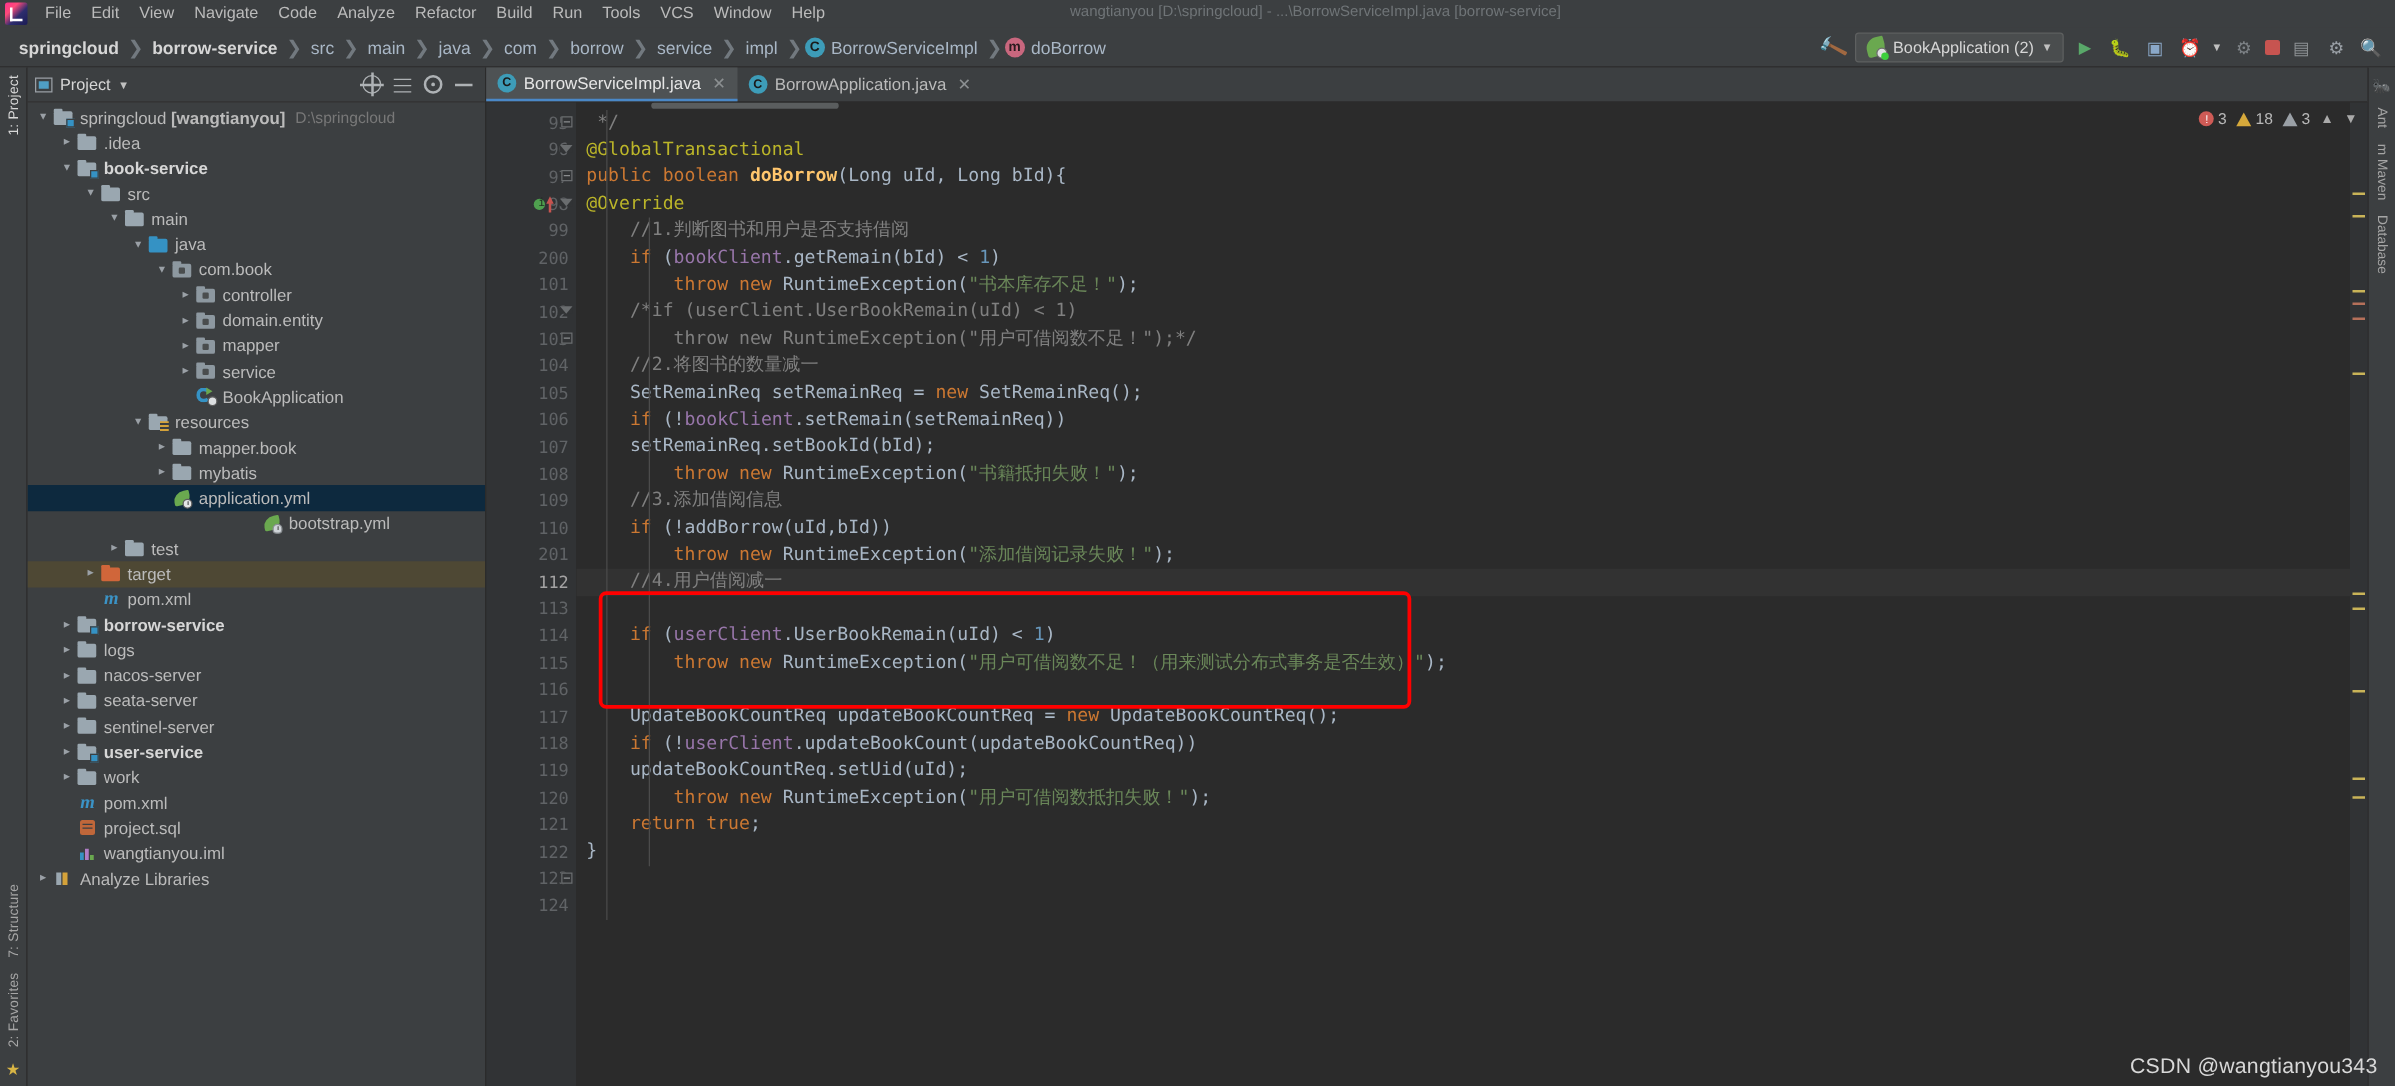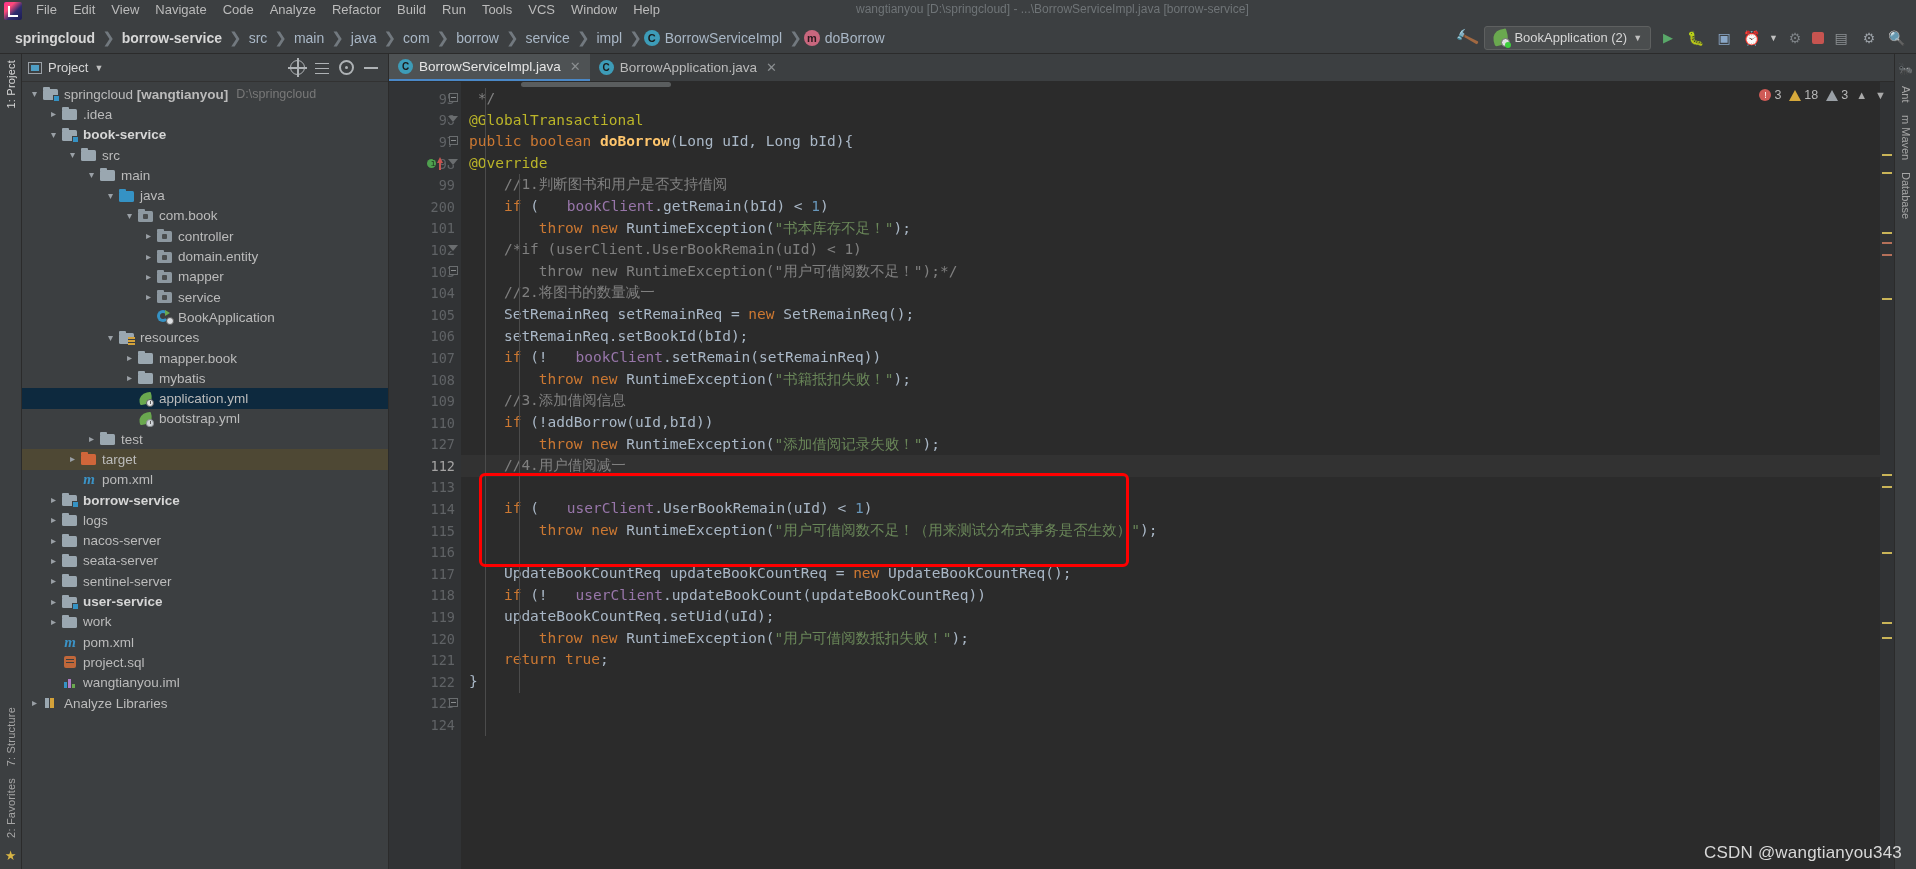--- a/index.html
+++ b/index.html
@@ -307,21 +307,21 @@
   .cline.cur { background: #323232; }
   .indent-guide {
     position: absolute; top: 0; bottom: 0; width: 1px; background: #4b4b4b;
   }
   
   .kw   { color: #cc7832; }
   .cmt  { color: #808080; }
   .str  { color: #6a8759; }
   .num  { color: #6897bb; }
   .ann  { color: #bbb529; }
-  .fld  { color: #9876aa; margin-left: 28px; }
+  .fld  { color: #9876aa; }
   .typ  { color: #a9b7c6; }
   .txt2 { color: #a9b7c6; }
   .decl { color: #ffc66d; font-weight: bold; }
 
   .redbox {
     position: absolute; border: 3px solid #ff0000; border-radius: 6px; pointer-events: none;
   }
 
   
   .inspect-bar {
@@ -619,21 +619,21 @@
             <span class="tlabel">mybatis</span>
           </div>
           <div class="trow sel" style="padding-left: 101px;">
             <span class="arrow none"></span>
             <span class="springic">
               <span class="leaf"></span>
               <span class="clock"></span>
             </span>
             <span class="tlabel">application.yml</span>
           </div>
-          <div class="trow" style="padding-left: 101px;">
+          <div class="trow" style="padding-left: 101px; justify-content: center;">
             <span class="arrow none"></span>
             <span class="springic cloud">
               <span class="leaf"></span>
               <span class="clock"></span>
             </span>
             <span class="tlabel">bootstrap.yml</span>
           </div>
           <div class="trow" style="padding-left: 63px;">
             <span class="arrow">▸</span>
             <span class="fic">
@@ -775,21 +775,21 @@
             <div class="gline">101</div>
             <div class="gline">102<span class="fold-mark tri" style="top: 6px;"></span></div>
             <div class="gline">103<span class="fold-mark open" style="top: 5px;"></span></div>
             <div class="gline">104</div>
             <div class="gline">105</div>
             <div class="gline">106</div>
             <div class="gline">107</div>
             <div class="gline">108</div>
             <div class="gline">109</div>
             <div class="gline">110</div>
-            <div class="gline">127</div>
+            <div class="gline">201</div>
             <div class="gline cur">112</div>
             <div class="gline">113</div>
             <div class="gline">114</div>
             <div class="gline">115</div>
             <div class="gline">116</div>
             <div class="gline">117</div>
             <div class="gline">118</div>
             <div class="gline">119</div>
             <div class="gline">120</div>
             <div class="gline">121</div>
@@ -806,22 +806,22 @@
             <div class="cline"><span class="ann">@GlobalTransactional</span></div>
             <div class="cline"><span class="kw">public </span><span class="kw">boolean </span><span class="decl">doBorrow</span><span class="txt2">(</span><span class="typ">Long</span><span class="txt2"> uId, </span><span class="typ">Long</span><span class="txt2"> bId){</span></div>
             <div class="cline"><span class="ann">@Override</span></div>
             <div class="cline"><span class="cmt">    //1.判断图书和用户是否支持借阅</span></div>
             <div class="cline"><span class="txt2">    </span><span class="kw">if </span><span class="txt2">(</span><span class="fld">bookClient</span><span class="txt2">.getRemain(bId) &lt; </span><span class="num">1</span><span class="txt2">)</span></div>
             <div class="cline"><span class="txt2">        </span><span class="kw">throw </span><span class="kw">new </span><span class="txt2">RuntimeException(</span><span class="str">"书本库存不足！"</span><span class="txt2">);</span></div>
             <div class="cline"><span class="cmt">    /*if (userClient.UserBookRemain(uId) &lt; 1)</span></div>
             <div class="cline"><span class="cmt">        throw new RuntimeException("用户可借阅数不足！");*/</span></div>
             <div class="cline"><span class="cmt">    //2.将图书的数量减一</span></div>
             <div class="cline"><span class="txt2">    </span><span class="typ">SetRemainReq setRemainReq = </span><span class="kw">new </span><span class="typ">SetRemainReq();</span></div>
+            <div class="cline"><span class="txt2">    </span><span class="kw">if </span><span class="txt2">(!</span><span class="fld">bookClient</span><span class="txt2">.setRemain(setRemainReq))</span></div>
             <div class="cline"><span class="typ">    setRemainReq.setBookId(bId);</span></div>
-            <div class="cline"><span class="txt2">    </span><span class="kw">if </span><span class="txt2">(!</span><span class="fld">bookClient</span><span class="txt2">.setRemain(setRemainReq))</span></div>
             <div class="cline"><span class="txt2">        </span><span class="kw">throw </span><span class="kw">new </span><span class="txt2">RuntimeException(</span><span class="str">"书籍抵扣失败！"</span><span class="txt2">);</span></div>
             <div class="cline"><span class="cmt">    //3.添加借阅信息</span></div>
             <div class="cline"><span class="txt2">    </span><span class="kw">if </span><span class="txt2">(!addBorrow(uId,bId))</span></div>
             <div class="cline"><span class="txt2">        </span><span class="kw">throw </span><span class="kw">new </span><span class="txt2">RuntimeException(</span><span class="str">"添加借阅记录失败！"</span><span class="txt2">);</span></div>
             <div class="cline cur"><span class="cmt">    //4.用户借阅减一</span></div>
             <div class="cline"><span class="txt2"></span></div>
             <div class="cline"><span class="txt2">    </span><span class="kw">if </span><span class="txt2">(</span><span class="fld">userClient</span><span class="txt2">.UserBookRemain(uId) &lt; </span><span class="num">1</span><span class="txt2">)</span></div>
             <div class="cline"><span class="txt2">        </span><span class="kw">throw </span><span class="kw">new </span><span class="txt2">RuntimeException(</span><span class="str">"用户可借阅数不足！（用来测试分布式事务是否生效）"</span><span class="txt2">);</span></div>
             <div class="cline"><span class="txt2"></span></div>
             <div class="cline"><span class="txt2">    </span><span class="typ">UpdateBookCountReq updateBookCountReq = </span><span class="kw">new </span><span class="typ">UpdateBookCountReq();</span></div>

